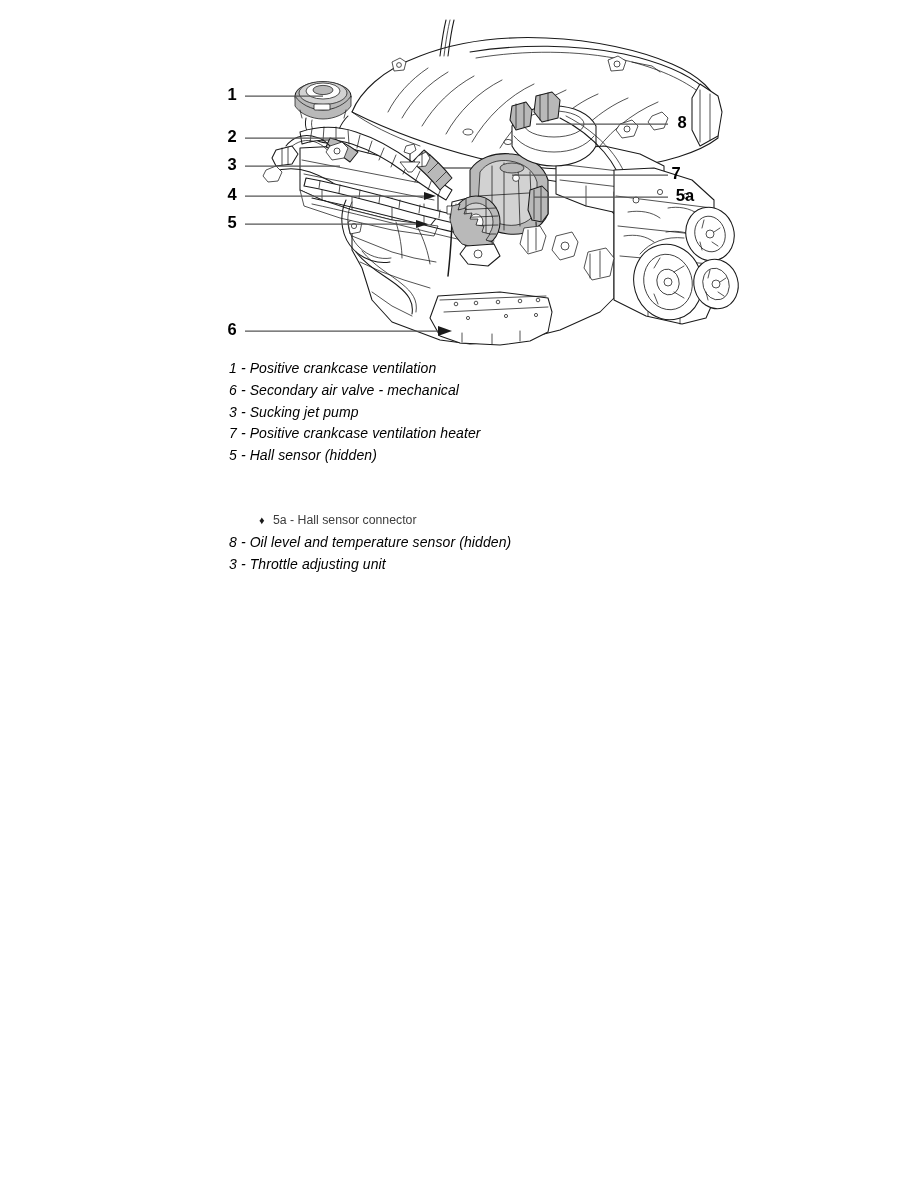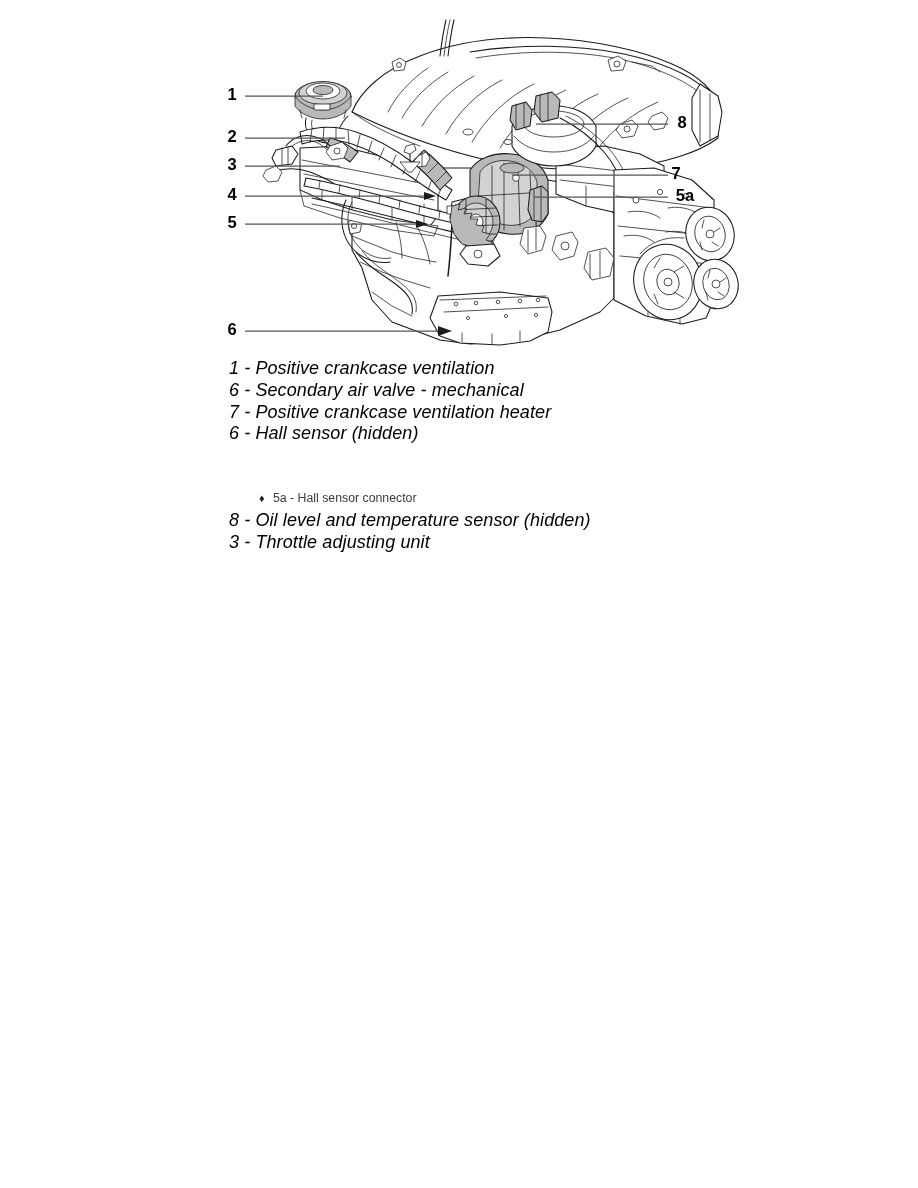--- a/index.html
+++ b/index.html
@@ -30,21 +30,21 @@
 
   
   #legend {
     position: absolute;
     left: 229px;
     top: 358px;
     width: 640px;
   }
   .legend-row {
     font-style: italic;
-    font-size: 18px;
+    font-size: 14px;
     line-height: 21.8px;
     white-space: nowrap;
     letter-spacing: 0.1px;
   }
   .legend-sub {
     font-style: normal;
     font-size: 12.3px;
     line-height: 21.8px;
     color: #3c3c3c;
     padding-left: 30px;
@@ -347,18 +347,19 @@
 
     <line class="leader" x1="668" y1="197" x2="534" y2="197"></line>
     <text class="callout" x="685" y="197" text-anchor="middle" dominant-baseline="middle">5a</text>
   </g>
 </svg>
 </div>
 
 <div id="legend">
   <div class="legend-row">1 - Positive crankcase ventilation</div>
   <div class="legend-row">6 - Secondary air valve - mechanical</div>
+  <div class="legend-row">3 - Sucking jet pump</div>
   <div class="legend-row">7 - Positive crankcase ventilation heater</div>
-  <div class="legend-row">6 - Hall sensor (hidden)</div>
+  <div class="legend-row">5 - Hall sensor (hidden)</div>
   <div class="legend-sub"><span class="bullet">♦</span><span>5a - Hall sensor connector</span></div>
   <div class="legend-row">8 - Oil level and temperature sensor (hidden)</div>
   <div class="legend-row">3 - Throttle adjusting unit</div>
 </div>
 
 </body></html>

